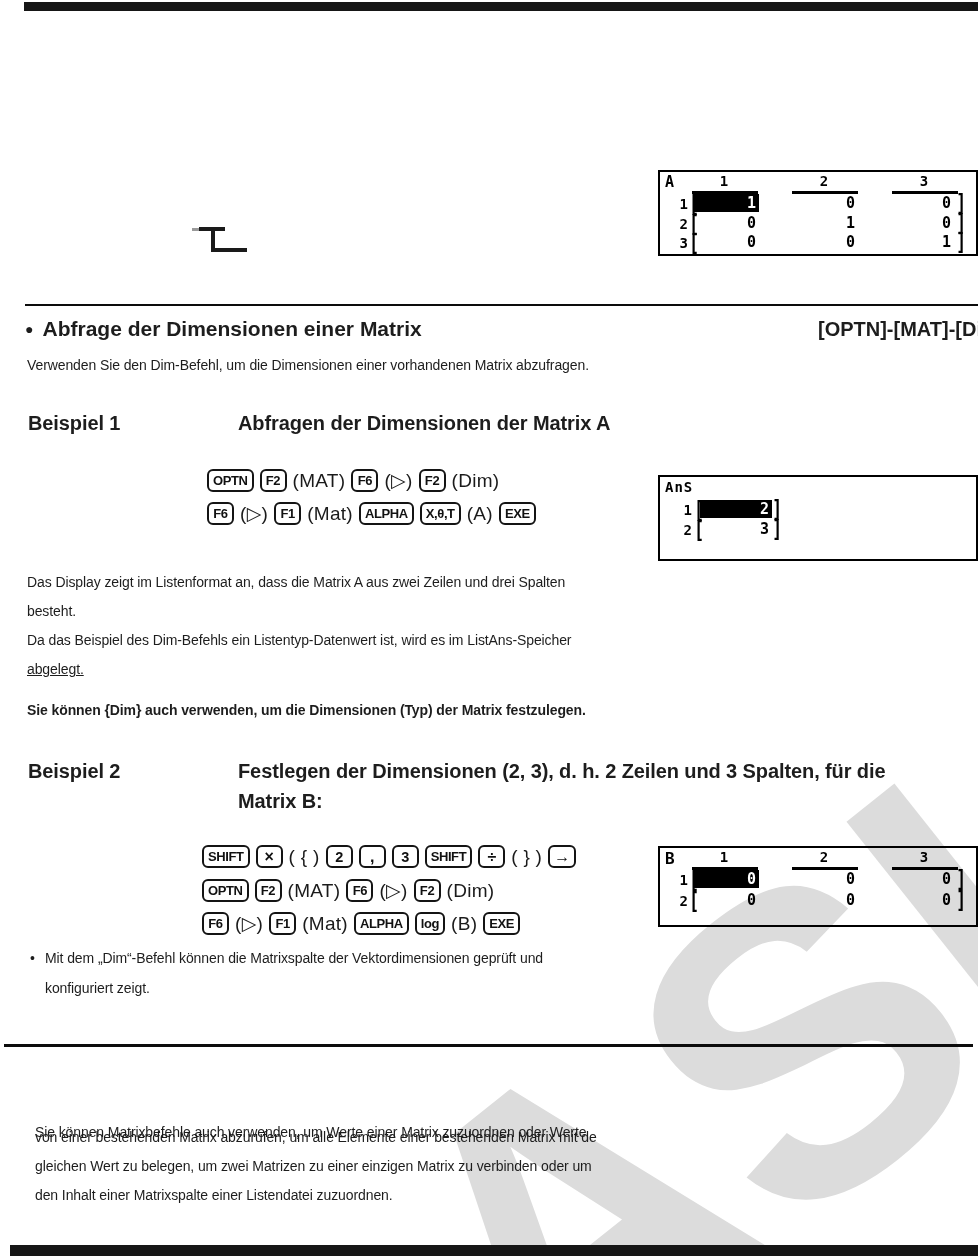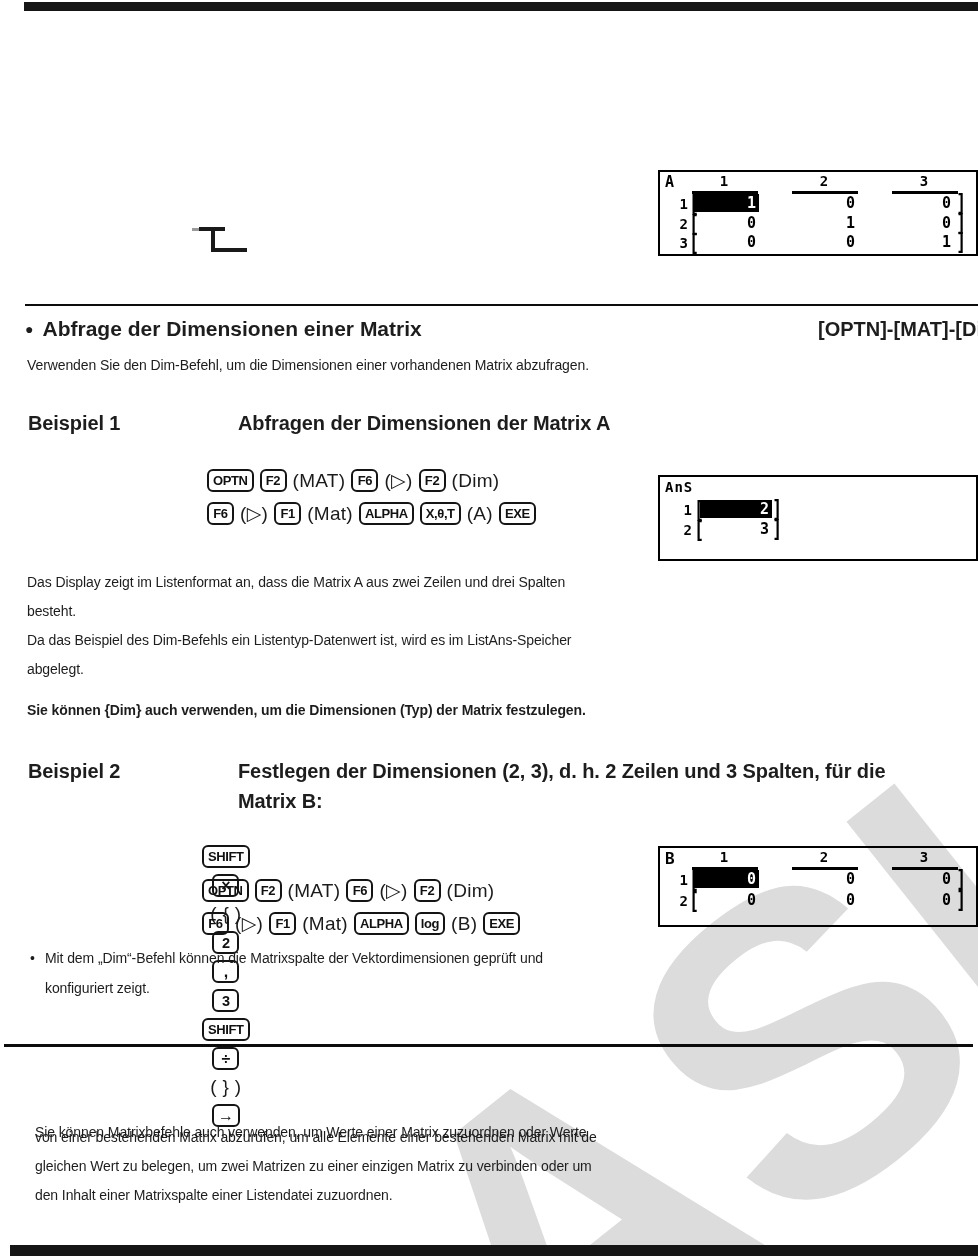--- a/index.html
+++ b/index.html
@@ -121,28 +121,28 @@
     <span class="brk" style="left:112px;top:23px;">]</span>
     <span class="rlab" style="left:16px;top:44px;width:16px;">2</span>
     <span class="brk" style="left:34px;top:44px;">[</span>
     <span class="cell" style="left:40px;top:43px;width:70px;">3</span>
     <span class="brk" style="left:112px;top:43px;">]</span>
   </div>
 
   <div class="abs z body-t" style="left:27px;top:574px;">Das Display zeigt im Listenformat an, dass die Matrix A aus zwei Zeilen und drei Spalten</div>
   <div class="abs z body-t" style="left:27px;top:603px;">besteht.</div>
   <div class="abs z body-t" style="left:27px;top:632px;">Da das Beispiel des Dim-Befehls ein Listentyp-Datenwert ist, wird es im ListAns-Speicher</div>
-  <div class="abs z body-t" style="left:27px;top:661px;">abgelegt.</div>
+  <div class="abs z body-t" style="left:27px;top:661px;text-decoration:underline;">abgelegt.</div>
   <div class="abs z body-t" style="left:27px;top:702px;font-weight:bold;">Sie können {Dim} auch verwenden, um die Dimensionen (Typ) der Matrix festzulegen.</div>
 
   <div class="abs z body-t bold" style="left:28px;top:760px;font-size:20px;">Beispiel 2</div>
   <div class="abs z body-t bold" style="left:238px;top:760px;font-size:20px;">Festlegen der Dimensionen (2, 3), d. h. 2 Zeilen und 3 Spalten, für die</div>
   <div class="abs z body-t bold" style="left:238px;top:790px;font-size:20px;">Matrix B:</div>
 
-  <div class="abs z krow" style="left:202px;top:845px;flex-direction:column;">
+  <div class="abs z krow" style="left:202px;top:845px;">
     <span class="kc">SHIFT</span>
     <span class="kc sym">×</span>
     <span class="plain">( { )</span>
     <span class="kc num">2</span>
     <span class="kc sym">,</span>
     <span class="kc num">3</span>
     <span class="kc">SHIFT</span>
     <span class="kc sym">÷</span>
     <span class="plain">( } )</span>
     <span class="kc sym">→</span>

